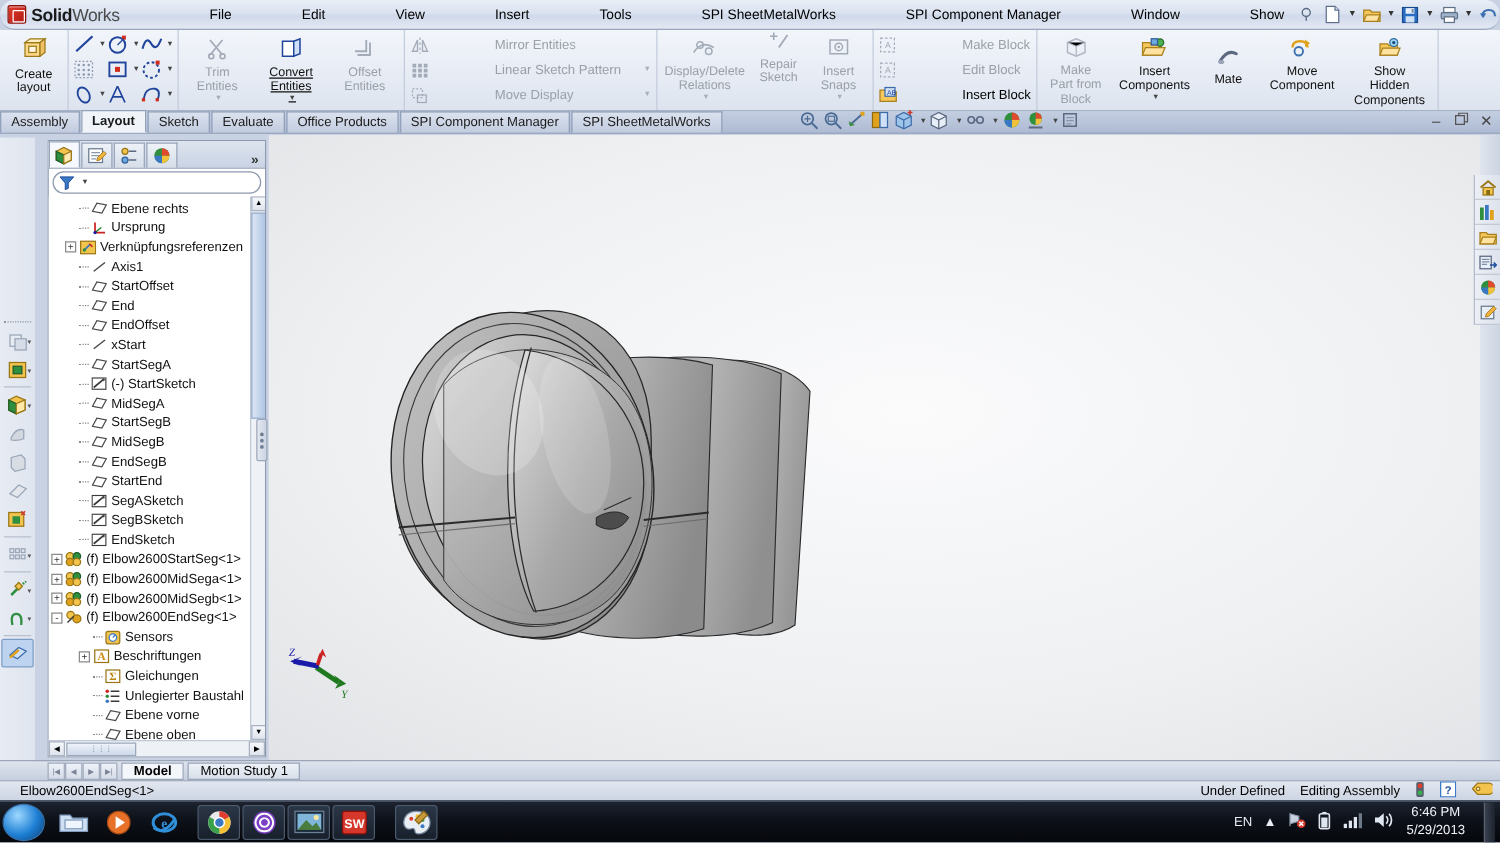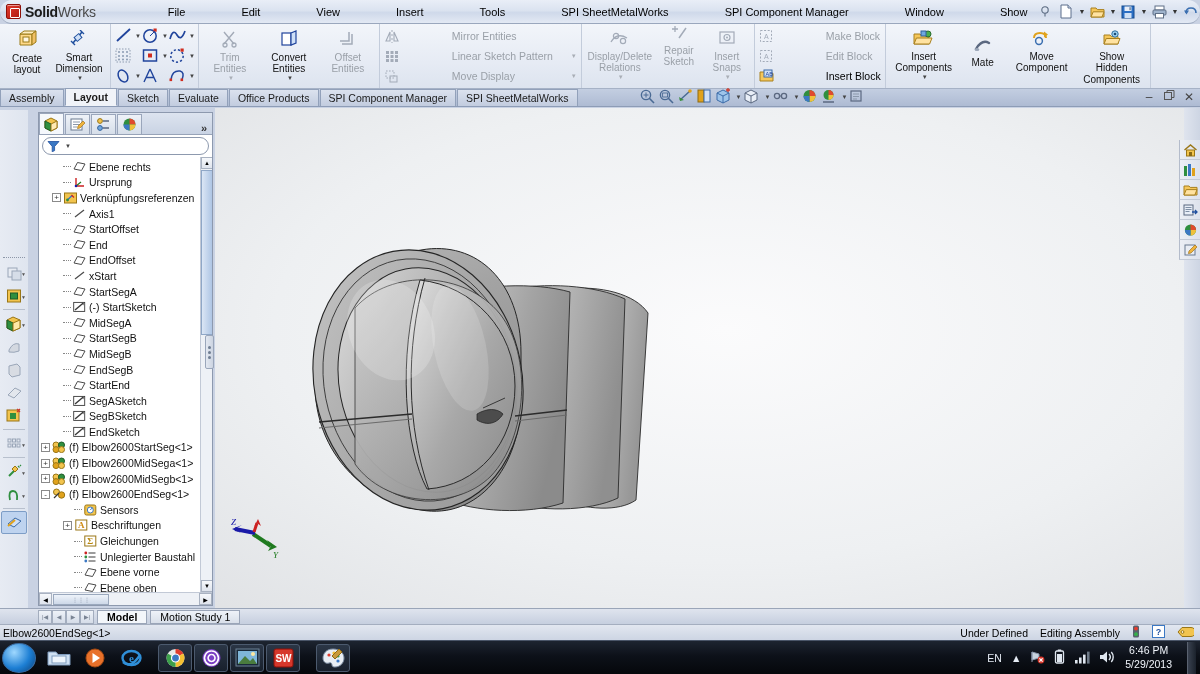--- a/index.html
+++ b/index.html
@@ -52,21 +52,21 @@
     position:absolute; top:24px; left:0; width:1200px; height:65px;
     background:linear-gradient(to bottom,#f2f5fa 0%,#e6ebf4 60%,#dde4ef 100%);
     border-bottom:1px solid #a6b2c6;
     display:flex; align-items:stretch; overflow:hidden;
   }
   .rgroup{ display:flex; align-items:stretch; padding:1px 3px; border-right:1px solid #c3ccdb;}
   .rbig{
     width:48px; display:flex;flex-direction:column;align-items:center;justify-content:flex-start;
     padding-top:5px; text-align:center; line-height:1.12; font-size:10px; color:#111;
   }
-  .rbig.w54{width:56px;} .rbig.w60{width:62px;} .rbig.w68{width:70px;}
+  .rbig.w54{width:56px;} .rbig.w60{width:62px;text-decoration:underline;} .rbig.w68{width:70px;}
   .rbig .gi{ margin-bottom:2px; }
   .rbig.dis{ color:#9aa0a8; }
   .rsmallcol{ display:flex; flex-direction:column; justify-content:center; padding:2px 2px;}
   .rrow{ display:flex; align-items:center; height:20px; gap:4px; padding:0 2px; font-size:10.5px;}
   .rrow.dis{ color:#9aa0a8;}
   .rrow .lbl{ white-space:nowrap;padding-left:48px;}
   .dd{ font-size:6px; color:#444; margin-left:2px;}
   .dd.dis{color:#a9aeb6;}
   .sketchgrid{ display:grid; grid-template-columns:repeat(3, auto); align-items:center; padding:2px 3px; gap:1px 0;}
   .sgcell{ display:flex;align-items:center; height:19px; }
@@ -187,21 +187,21 @@
   .mtab{
     height:14px;padding:0 9px;font-size:10.5px;display:flex;align-items:center;
     background:linear-gradient(to bottom,#eef2f8,#d8dfe9); border:1px solid #9aa5b8; margin-left:3px;
   }
   .mtab.active{ background:#f3f6fa; font-weight:bold;}
   .statusbar{
     position:absolute; top:624px; left:0; width:1200px; height:16px;
     background:linear-gradient(to bottom,#e2e7f0,#cdd5e3);
     border-top:1px solid #a4aebf; display:flex; align-items:center; font-size:10.5px;
   }
-  .statusbar .left{ padding-left:3px;}
+  .statusbar .left{ padding-left:16px;}
   .statusbar .right{ margin-left:auto; display:flex; align-items:center; gap:12px; padding-right:6px;}
 
   
   .taskbar{
     position:absolute; top:640px; left:0; width:1200px; height:34px;
     background:linear-gradient(to bottom,#1d2430 0%,#0d1119 45%,#05070b 100%);
     display:flex; align-items:center; border-top:1px solid #4a5568;
   }
   .startorb{
     width:34px;height:30px;margin-left:2px;border-radius:50%;
@@ -343,32 +343,20 @@
         <span class="gi">
           <svg width="21" height="19" viewBox="0 0 21 19">
               <path d="M3 4h12v11H3z" fill="#ffd98a" stroke="#9a7a16"></path>
               <path d="M3 4 L7 1 h12 L15 4z" fill="#ffeec2" stroke="#9a7a16"></path>
               <path d="M15 4 L19 1 v11 L15 15z" fill="#f0c066" stroke="#9a7a16"></path>
               <rect x="6" y="7" width="6" height="5" fill="#fff7e3" stroke="#9a7a16"></rect>
             </svg>
         </span>
         <span>Create</span>
         <span>layout</span>
-      </div>
-      <div class="rbig w54">
-        <span class="gi">
-          <svg width="20" height="18" viewBox="0 0 20 18">
-              <path d="M4 13 L13 2" stroke="#1f4f9e" stroke-width="1.6"></path>
-              <path d="M2 11 L6 15 M11 0 L15 4" stroke="#1f4f9e" stroke-width="1.4"></path>
-              <rect x="6" y="5" width="6" height="5" transform="rotate(-40 9 7.5)" fill="#cfe0f7" stroke="#1f4f9e"></rect>
-            </svg>
-        </span>
-        <span>Smart</span>
-        <span>Dimension</span>
-        <span class="dd">▼</span>
       </div>
     </div>
 
     <div class="rgroup sketchgrid">
       <div class="sgcell">
         <svg width="19" height="17" viewBox="0 0 19 17">
             <path d="M3 14 L16 2" stroke="#20449c" stroke-width="1.8"></path>
           </svg>
           <span class="dd">▼</span>
       </div>
@@ -582,20 +570,31 @@
         <svg width="15" height="14" viewBox="0 0 15 14">
             <path d="M1 3h5l1.2 1.4H14V12H1z" fill="#f6c75a" stroke="#a8801e"></path>
             <rect x="5" y="1" width="8" height="7" fill="#cfe0f7" stroke="#3c6ba8"></rect>
             <text x="6.5" y="7" font-size="5.5" fill="#20449c" font-family="Liberation Sans">AB</text>
           </svg>
         <span class="lbl">Insert Block</span>
       </div>
     </div>
 
     <div class="rgroup">
+      <div class="rbig w54 dis">
+        <span class="gi">
+          <svg width="20" height="16" viewBox="0 0 20 16">
+              <path d="M3 4 L10 1 L17 4 L17 12 L10 15 L3 12z" fill="none" stroke="#b0b7c2" stroke-width="1.2"></path>
+              <path d="M3 4 L10 7 L17 4 M10 7 v8" stroke="#b0b7c2" stroke-width="1"></path>
+            </svg>
+        </span>
+        <span>Make</span>
+        <span>Part from</span>
+        <span>Block</span>
+      </div>
       <div class="rbig w68">
         <span class="gi">
           <svg width="22" height="17" viewBox="0 0 22 17">
               <path d="M1 4h6l1.4 1.6H16V14H1z" fill="#f6c75a" stroke="#a8801e"></path>
               <path d="M1 14l2.4-6H19l-2.4 6z" fill="#ffe2a0" stroke="#a8801e"></path>
               <circle cx="15" cy="4" r="3" fill="#4aaf4e" stroke="#2b6d2e"></circle>
               <rect x="8" y="1" width="5" height="5" fill="#6fa8e0" stroke="#2f5f99"></rect>
             </svg>
         </span>
         <span>Insert</span>

